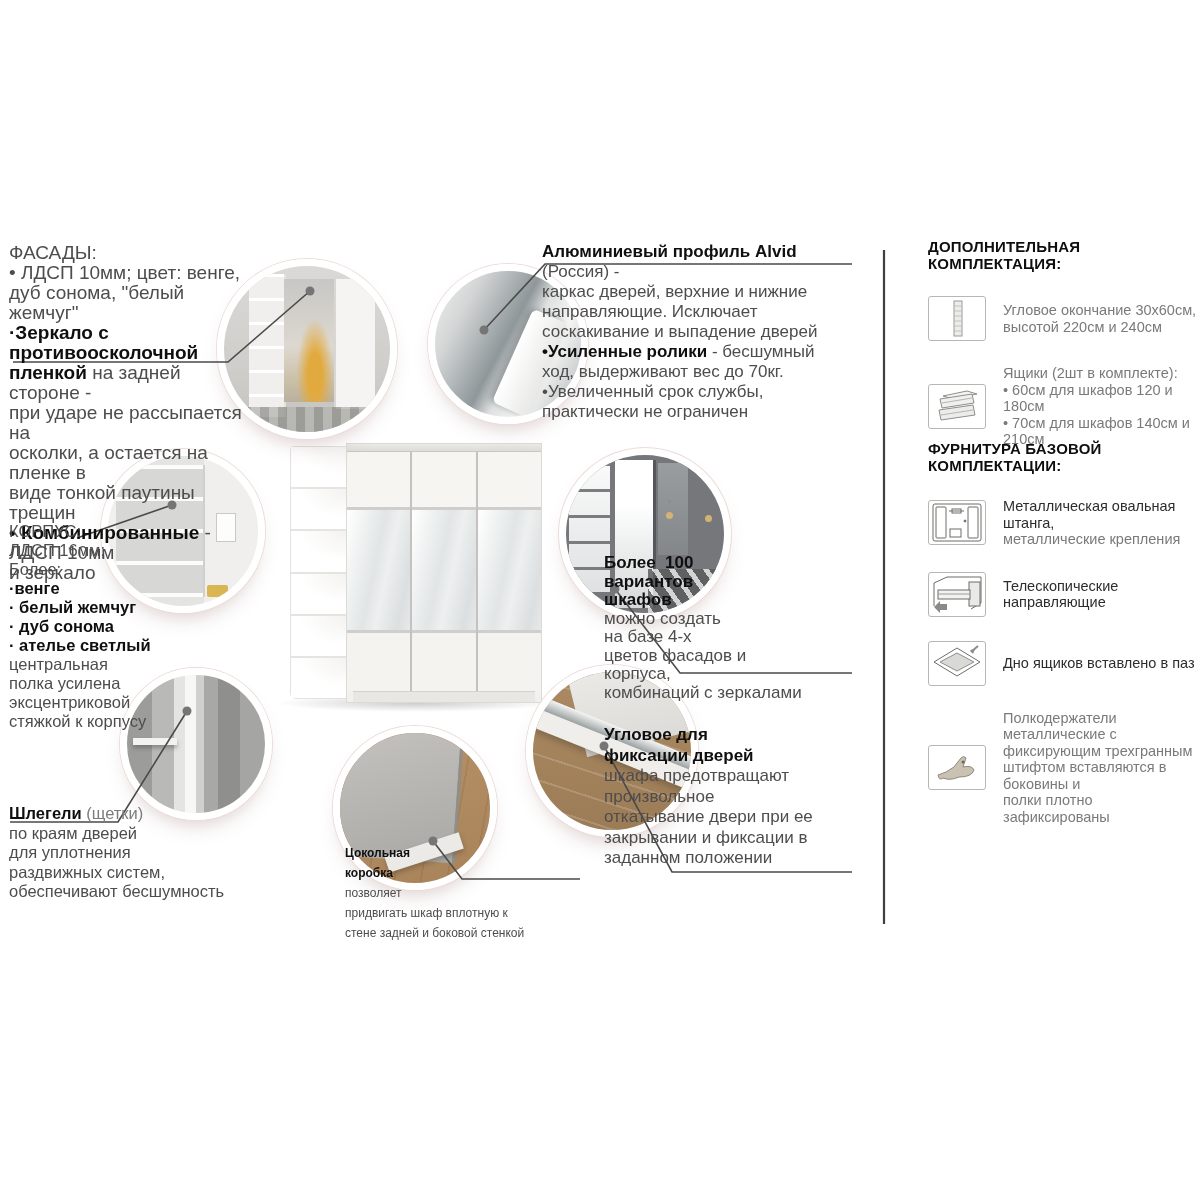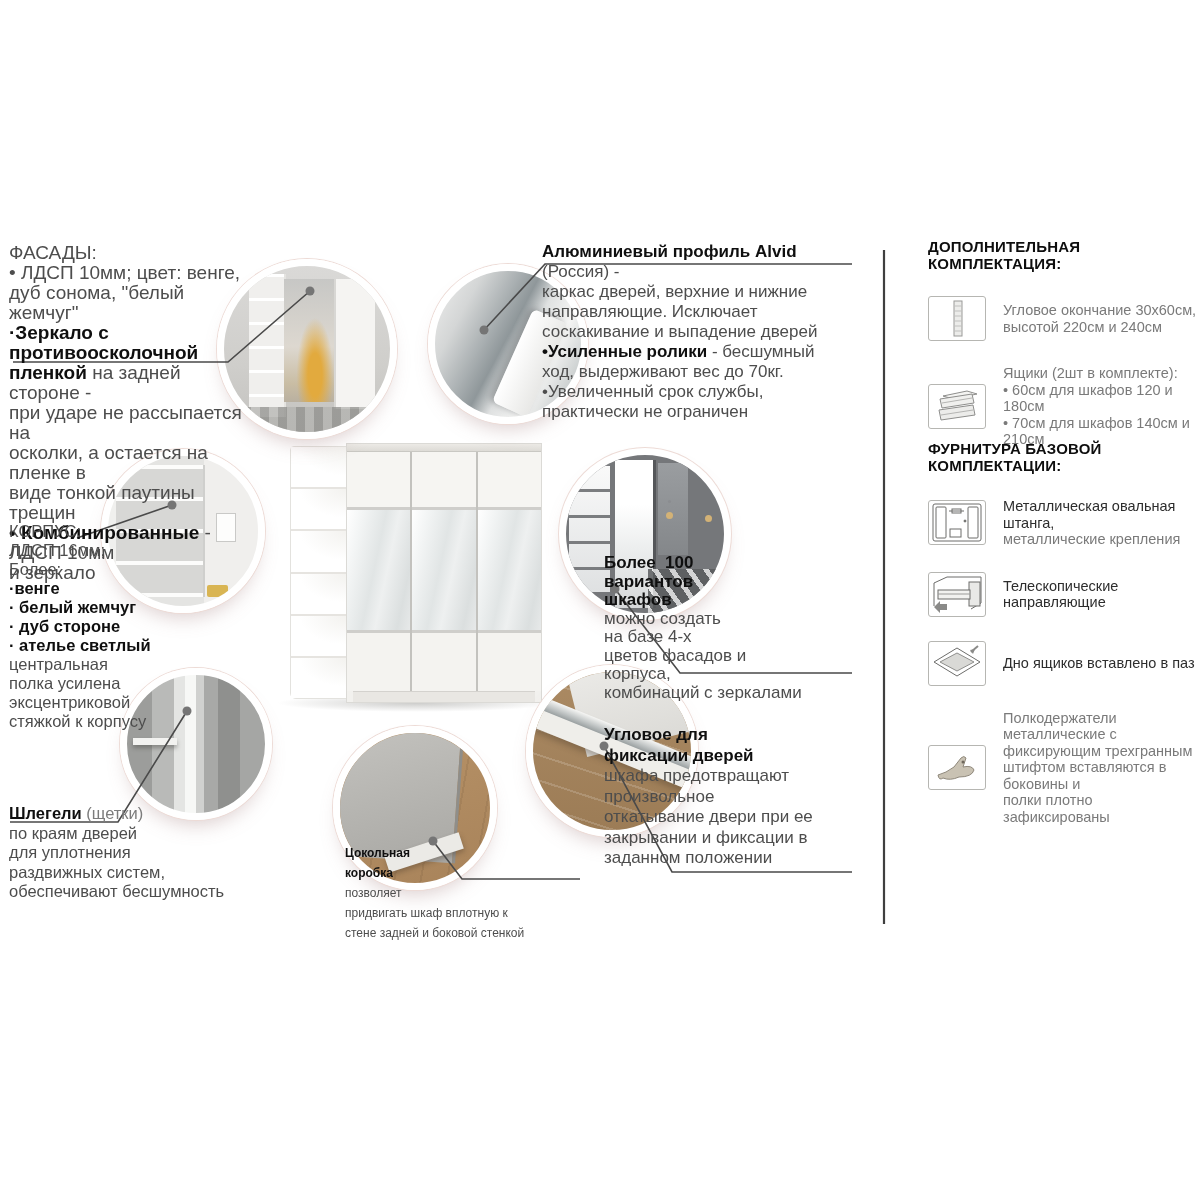--- a/index.html
+++ b/index.html
@@ -226,21 +226,21 @@
       <div class="tline"><span class="t">ход, выдерживают вес до 70кг.</span></div>
       <div class="tline"><span class="t">•Увеличенный срок службы,</span></div>
       <div class="tline"><span class="t">практически не ограничен</span></div>
     </div>
   <div class="tblock" id="korpus">
       <div class="tline"><span class="t">КОРПУС:</span></div>
       <div class="tline"><span class="t">ЛДСП 16мм;</span></div>
       <div class="tline"><span class="t">Более:</span></div>
       <div class="tline"><span class="b">·венге</span></div>
       <div class="tline"><span class="b">· белый жемчуг</span></div>
-      <div class="tline"><span class="b">· дуб стороне</span></div>
+      <div class="tline"><span class="b">· дуб сонома</span></div>
       <div class="tline"><span class="b">· ателье светлый</span></div>
       <div class="tline"><span class="t">центральная</span></div>
       <div class="tline"><span class="t">полка усилена</span></div>
       <div class="tline"><span class="t">эксцентриковой</span></div>
       <div class="tline"><span class="t">стяжкой к корпусу</span></div>
     </div>
   <div class="tblock right-align" id="variants">
       <div class="tline"><span class="b">Более  100</span></div>
       <div class="tline"><span class="b">вариантов</span></div>
       <div class="tline"><span class="b">шкафов</span></div>

